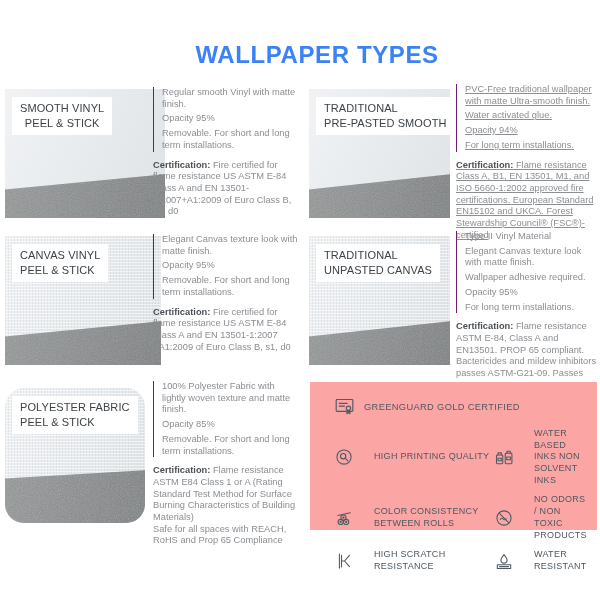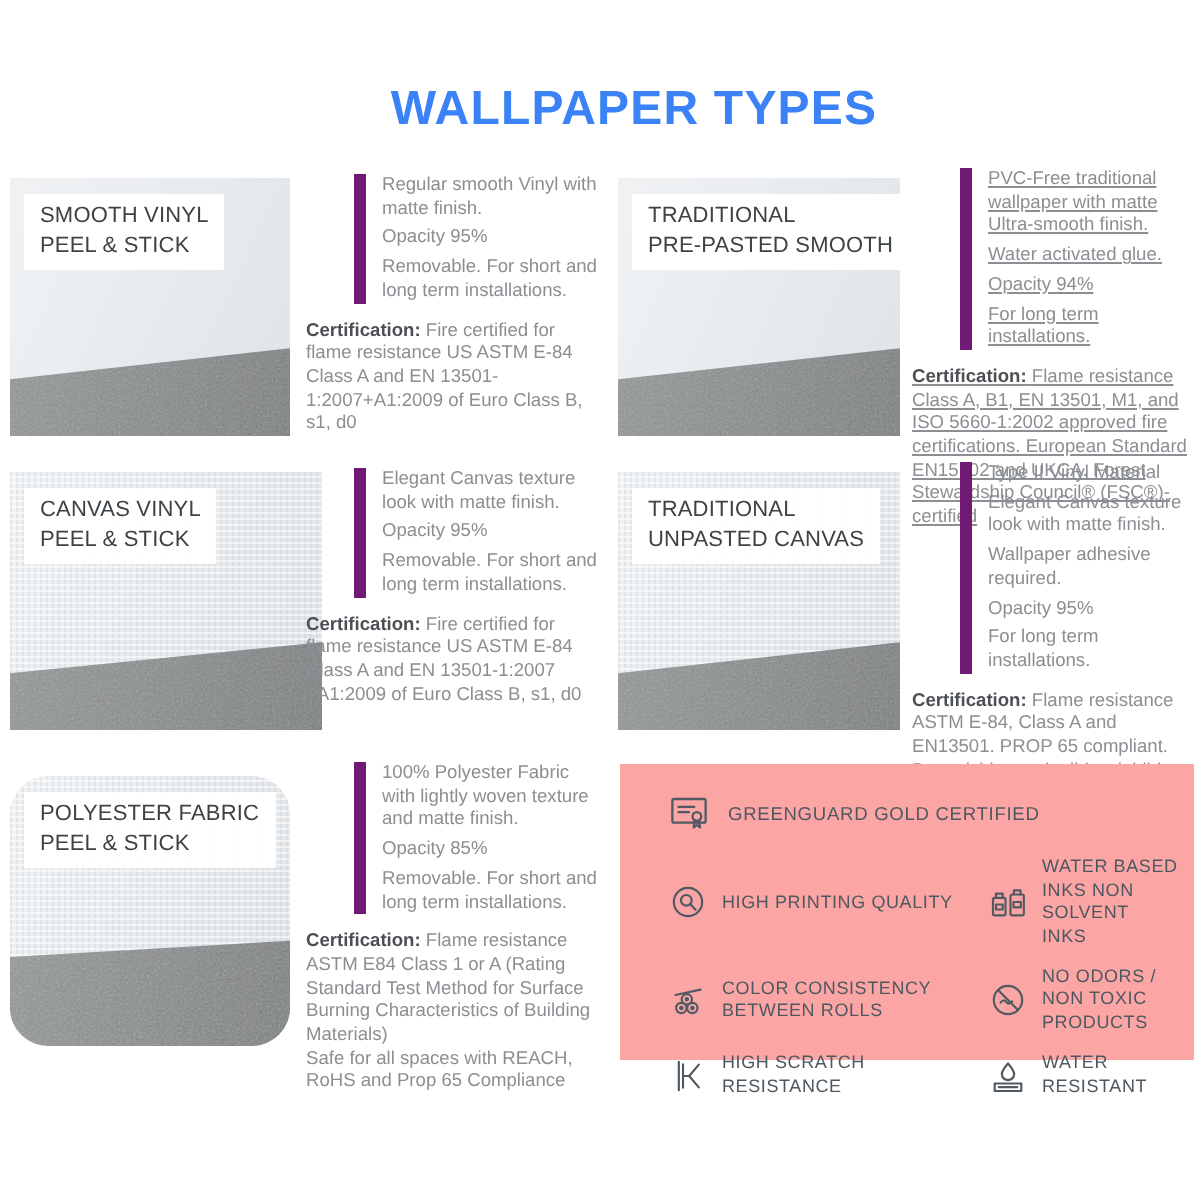--- a/index.html
+++ b/index.html
@@ -5,21 +5,21 @@
   html,body { margin:0; padding:0; background:#ffffff; }
   body { width:600px; height:600px; font-family:"Liberation Sans", sans-serif; }
   .canvas { position:relative; width:600px; height:600px; overflow:hidden; background:#fff; }
 
   .title { position:absolute; top:24px; left:0; width:100%; margin:17px; text-align:center;
            font-size:24px; font-weight:600; letter-spacing:0.6px; color:#3b82f6; }
 
   
   .card-img { position:absolute; overflow:hidden;
               background:linear-gradient(115deg,#f0f2f4 0%,#e8ebee 50%,#dfe3e6 100%); }
-  .pos-i1 { left:5px;   top:89px;  width:140px; height:129px; }
+  .pos-i1 { left:5px;   top:89px;  width:160px; height:129px;text-align:center; }
   .pos-i2 { left:309px; top:89px;  width:141px; height:129px; }
   .pos-i3 { left:5px;   top:236px; width:156px; height:129px; }
   .pos-i4 { left:309px; top:236px; width:141px; height:129px; }
   .pos-i5 { left:5px;   top:388px; width:140px; height:135px;border-radius:19px; }
 
   .tex { position:absolute; inset:0;
          background-image:
            repeating-linear-gradient(0deg, rgba(255,255,255,0.55) 0 1px, rgba(0,0,0,0) 1px 3px),
            repeating-linear-gradient(90deg, rgba(160,168,175,0.16) 0 1px, rgba(0,0,0,0) 1px 3px); }
 
@@ -34,33 +34,33 @@
                line-height:1.32; letter-spacing:0.1px; white-space:nowrap; }
 
   
   .card-text { position:absolute; font-size:9.3px; color:#8b8e92; line-height:1.26; }
   .pos-t1 { left:153px; top:87px;  width:147px; }
   .pos-t2 { left:456px; top:84px;  width:142px;text-decoration:underline; }
   .pos-t3 { left:153px; top:234px; width:147px; }
   .pos-t4 { left:456px; top:231px; width:142px; }
   .pos-t5 { left:153px; top:381px; width:147px; }
 
-  .feat { border-left:6px solid #701a75; padding-left:8px;margin-left:24px; }
+  .feat { border-left:1px solid #701a75; padding-left:8px; }
   .feat p { margin:0 0 3px 0; }
   .cert { margin:8px 0 0 0; white-space:pre-line; }
   .cert .cl { font-weight:700; color:#4c5055; }
 
   
   .fbox { position:absolute; left:310px; top:382px; width:287px; height:148px;
           background:#fca5a5; box-sizing:border-box; padding:14px 8px 6px 24px;
           color:#4d5860; }
   .fban { display:flex; align-items:center; gap:9px; margin-bottom:11px;
           font-size:9.3px; font-weight:500; letter-spacing:0.35px; }
   .fgrid { display:grid; grid-template-columns:158px 1fr; column-gap:2px; }
-  .fitem { display:flex; align-items:center; gap:7px; margin-bottom:8px;
+  .fitem { display:flex; align-items:center; gap:20px; margin-bottom:8px;
            font-size:9px; font-weight:500; letter-spacing:0.3px; line-height:1.3; }
   .ic { flex:0 0 auto; stroke:#4f5a62; fill:none; stroke-width:1.3;
         stroke-linecap:round; stroke-linejoin:round; }
 </style>
 </head>
 <body>
 
 <div class="canvas">
 
   <svg width="0" height="0" style="position:absolute" aria-hidden="true">

